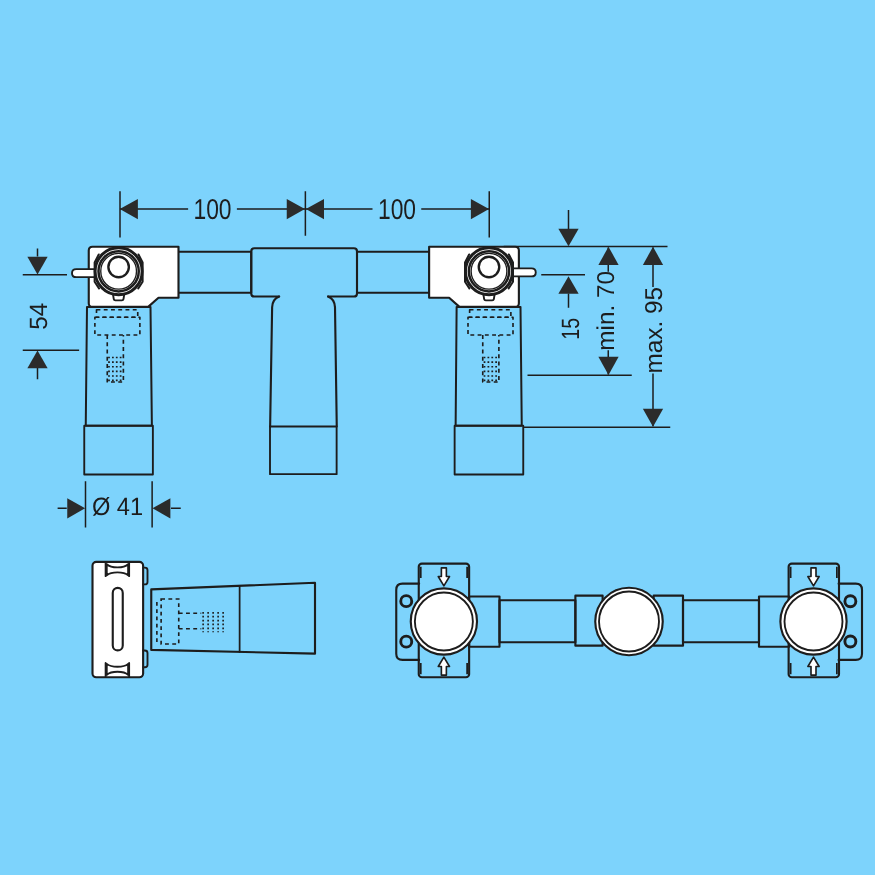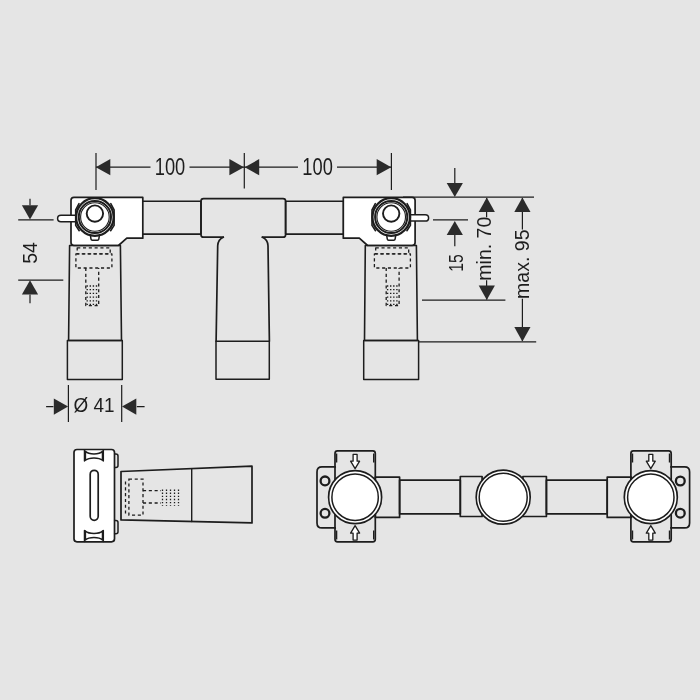--- a/index.html
+++ b/index.html
@@ -1,16 +1,16 @@
 <!DOCTYPE html>
 <html><head>
 <meta charset="utf-8">
 <style>
 html,body{margin:0;padding:0;background:#fff;}
-#page{width:700px;height:700px;background:#e5e5e5;overflow:hidden;}
+#page{width:700px;height:700px;background:#7dd3fc;overflow:hidden;}
 text{font-family:"Liberation Sans",sans-serif;fill:#1d1d1d;}
 </style>
 </head>
 <body>
 <div id="page">
 <svg width="700" height="700" viewBox="0 0 700 700">
 <g stroke="#1d1d1d" fill="none" stroke-width="1.7" stroke-linecap="round" stroke-linejoin="round">
 
 <rect x="142.2" y="201.3" width="58.8" height="32.8" stroke-width="1.6"></rect>
 

